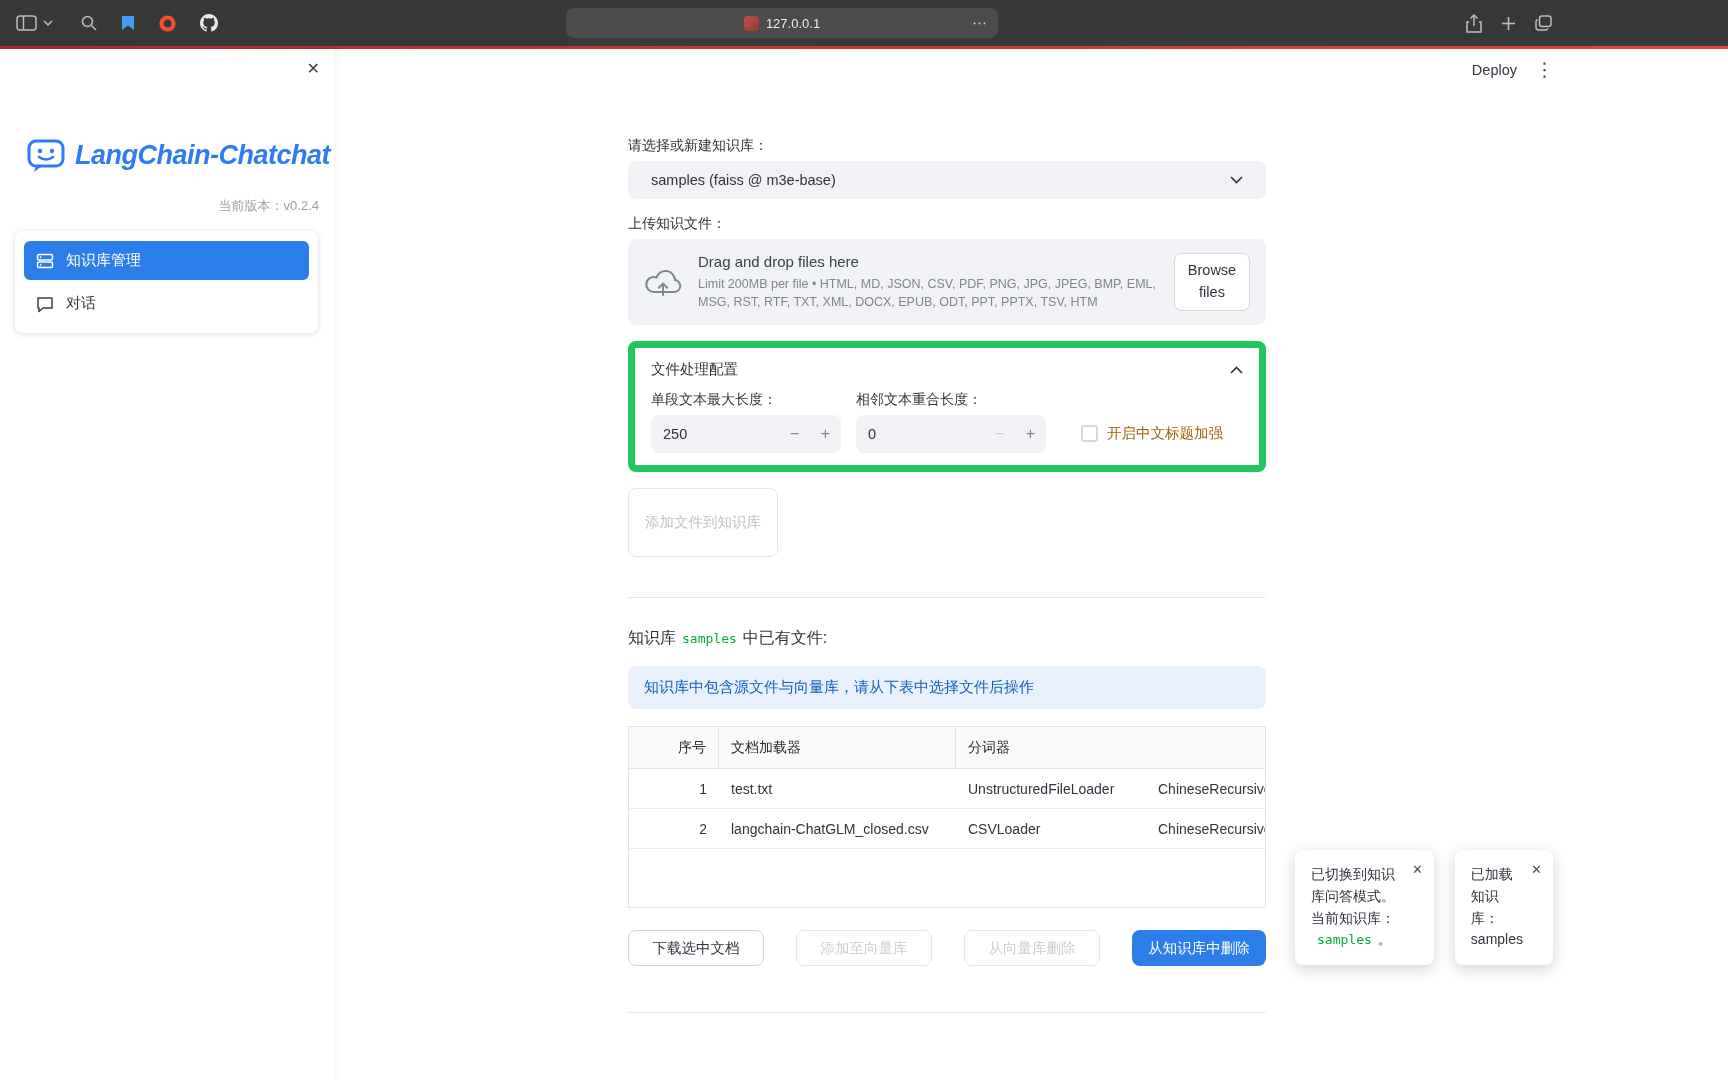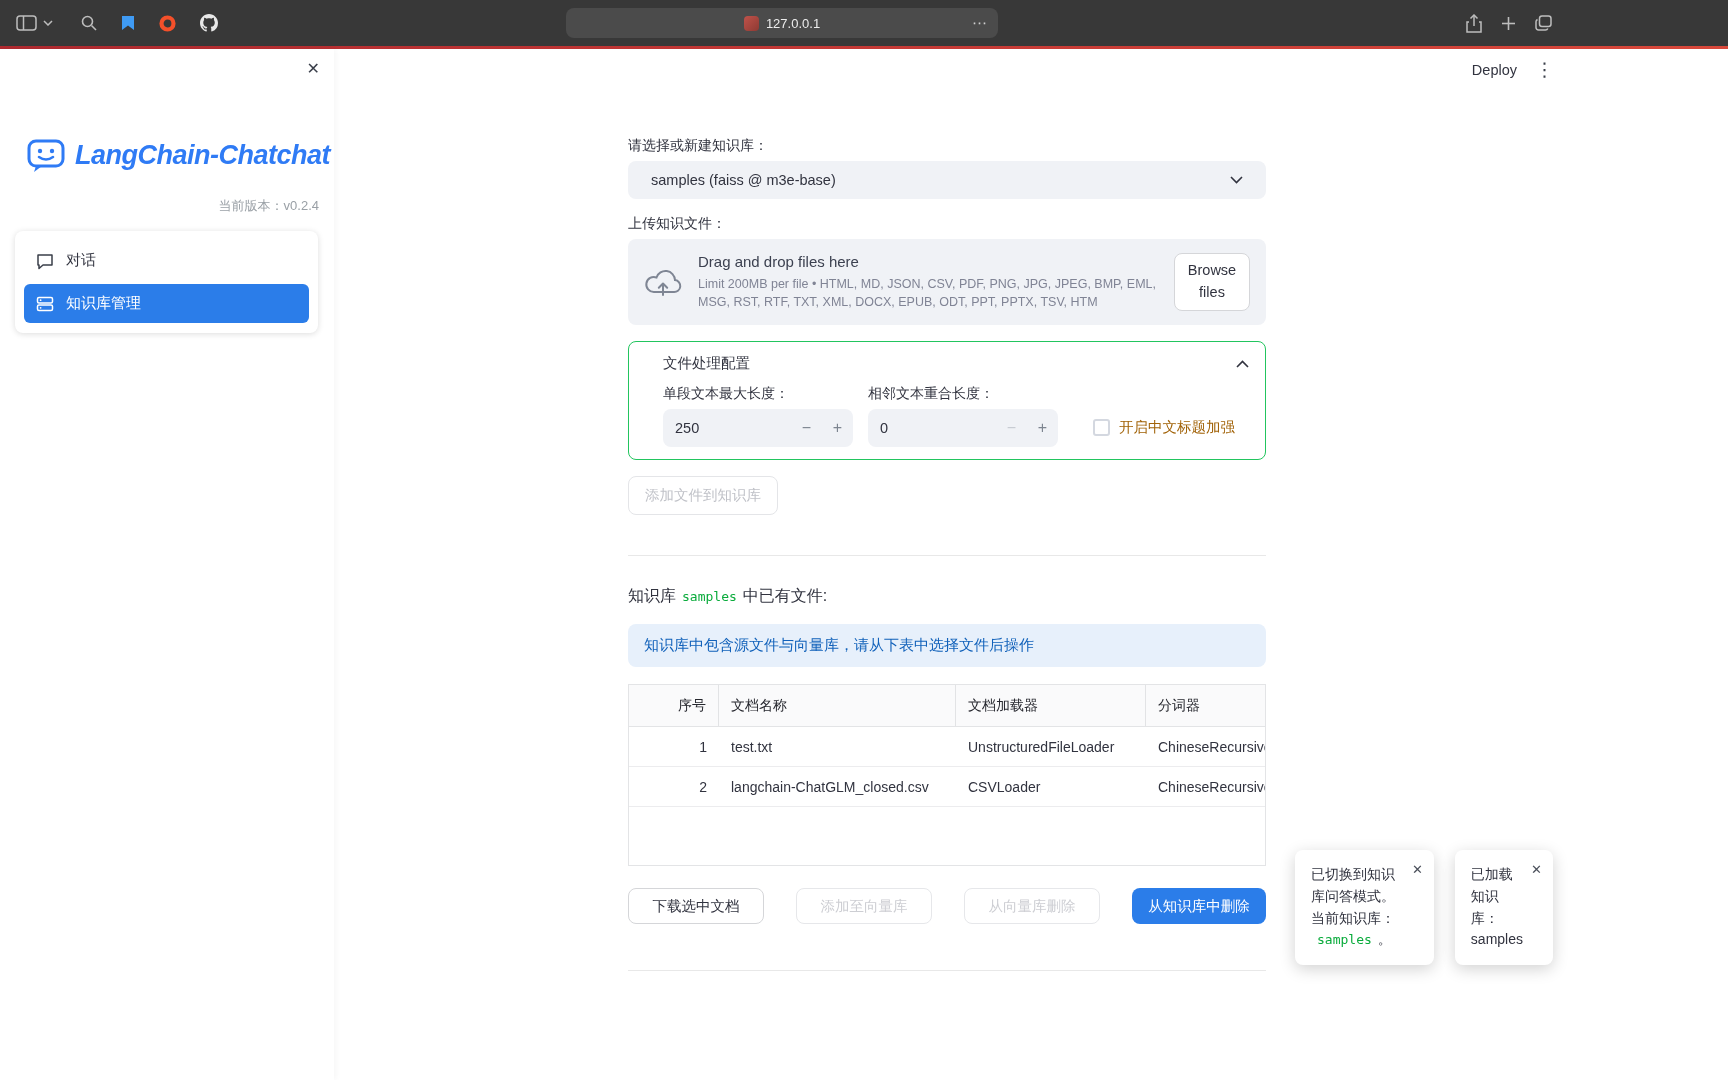--- a/index.html
+++ b/index.html
@@ -51,35 +51,35 @@
 
   .dropzone { height:86px; background:#f0f2f6; border-radius:8px; display:flex; align-items:center;
     padding:0 16px; margin-bottom:16px; }
   .dz-text { margin-left:16px; width:470px; }
   .dz-title { font-size:15px; color:#3c4150; }
   .dz-limit { font-size:12.5px; color:#808495; line-height:1.45; margin-top:5px; }
   .browse-btn { margin-left:auto; width:76px; min-height:53px; background:#fff; border:1px solid #d5d6d9;
     border-radius:8px; font-size:14.5px; color:#31333f; display:flex; align-items:center; justify-content:center;
     text-align:center; padding:6px 8px; cursor:pointer; line-height:1.5; }
 
-  .expander { border:1px solid #22c55e; border-radius:8px; margin-bottom:16px;padding-left:18px; }
+  .expander { border:7px solid #22c55e; border-radius:8px; margin-bottom:16px; }
   .exp-header { display:flex; align-items:center; justify-content:space-between; padding:12px 16px; cursor:pointer; }
   .exp-title { font-size:14.5px; color:#31333f; }
   .exp-body { padding:0 16px 12px; display:flex; }
   .cfg-col { width:190px; margin-right:15px; }
   .num-input { height:38px; background:#f0f2f6; border-radius:8px; display:flex; align-items:stretch; overflow:hidden; }
   .num-value { flex:1; display:flex; align-items:center; padding-left:12px; font-size:14.5px; }
   .step-btn { width:31px; display:flex; align-items:center; justify-content:center; font-size:16px;
     color:#7d8590; cursor:pointer; }
   .step-btn.disabled { color:#c6cad2; cursor:default; }
   .checkbox-wrap { display:flex; align-items:center; gap:9px; margin-left:20px; align-self:flex-end; margin-bottom:10px; cursor:pointer; }
   .checkbox-box { width:17px; height:17px; border:2px solid #d4d8e0; border-radius:3px; background:#fff; }
   .checkbox-label { font-size:14.5px; color:#a16207; }
 
-  .add-btn { display:inline-block; padding:9px 16px; border:1px solid #e4e5e8; border-radius:8px;
+  .add-btn { display:inline-block; padding:24px 16px; border:1px solid #e4e5e8; border-radius:8px;
     background:#fff; color:#c0c2c8; font-size:14.5px; margin-bottom:40px; cursor:default; }
 
   .hr { border:none; border-top:1px solid #e8e8e8; margin-bottom:30px; }
   .hr2 { border:none; border-top:1px solid #e8e8e8; margin-top:46px; }
 
   .kb-line { font-size:16px; color:#31333f; margin-bottom:17px; }
   .kb-line .code, .toast .code { font-family:"DejaVu Sans Mono", monospace; font-size:13px; color:#09ab3b;
     margin:0 6px; }
   .info-box { background:#e7f0fb; color:#1161ba; border-radius:8px; padding:12px 16px; font-size:15px;
     margin-bottom:17px; }
@@ -249,21 +249,20 @@
     <div class="kb-line">
       <span>知识库</span><span class="code">samples</span><span>中已有文件:</span>
     </div>
 
     <div class="info-box">知识库中包含源文件与向量库，请从下表中选择文件后操作</div>
 
     <div class="table">
       <div class="grid-row thead">
         <div class="cell"></div>
         <div class="cell num sep">序号</div>
-        <div class="cell sep">文档名称</div>
         <div class="cell sep">文档加载器</div>
         <div class="cell">分词器</div>
       </div>
       <div class="grid-row trow">
         <div class="cell"></div>
         <div class="cell num">1</div>
         <div class="cell">test.txt</div>
         <div class="cell">UnstructuredFileLoader</div>
         <div class="cell">ChineseRecursive</div>
       </div>
@@ -299,39 +298,39 @@
           <circle cx="26" cy="16" r="2.2" fill="#2f7bf5"></circle>
           <path d="M13 22 q7 5 14 0" fill="none" stroke="#2f7bf5" stroke-width="2.6" stroke-linecap="round"></path>
         </svg>
     </span>
     <span class="logo-text">LangChain-Chatchat</span>
   </div>
 
   <div class="version">当前版本：v0.2.4</div>
 
   <div class="menu-card">
-    <div class="menu-item">
-      <span>
-        <svg width="18" height="18" viewBox="0 0 18 18">
-            <path d="M2 3 h14 v10 h-9 l-4 3.5 v-3.5 h-1 Z" fill="none" stroke="#3a3f4a" stroke-width="1.5" stroke-linejoin="round"></path>
-          </svg>
-      </span>
-      <span>对话</span>
-    </div>
     <div class="menu-item selected">
       <span>
         <svg width="18" height="18" viewBox="0 0 18 18">
             <rect x="1.5" y="2.5" width="15" height="5.5" rx="1.5" fill="none" stroke="#fff" stroke-width="1.5"></rect>
             <rect x="1.5" y="10" width="15" height="5.5" rx="1.5" fill="none" stroke="#fff" stroke-width="1.5"></rect>
             <circle cx="4.6" cy="5.2" r="0.9" fill="#fff"></circle>
             <circle cx="4.6" cy="12.8" r="0.9" fill="#fff"></circle>
           </svg>
       </span>
       <span>知识库管理</span>
     </div>
+    <div class="menu-item">
+      <span>
+        <svg width="18" height="18" viewBox="0 0 18 18">
+            <path d="M2 3 h14 v10 h-9 l-4 3.5 v-3.5 h-1 Z" fill="none" stroke="#3a3f4a" stroke-width="1.5" stroke-linejoin="round"></path>
+          </svg>
+      </span>
+      <span>对话</span>
+    </div>
   </div>
 </div>
 
 <div class="toasts">
   <div class="toast">
     <span>已切换到知识库问答模式。当前知识库：</span><span class="code">samples</span><span>。</span>
     <span class="toast-close">✕</span>
   </div>
   <div class="toast">
     <span>已加载知识库： samples</span>

